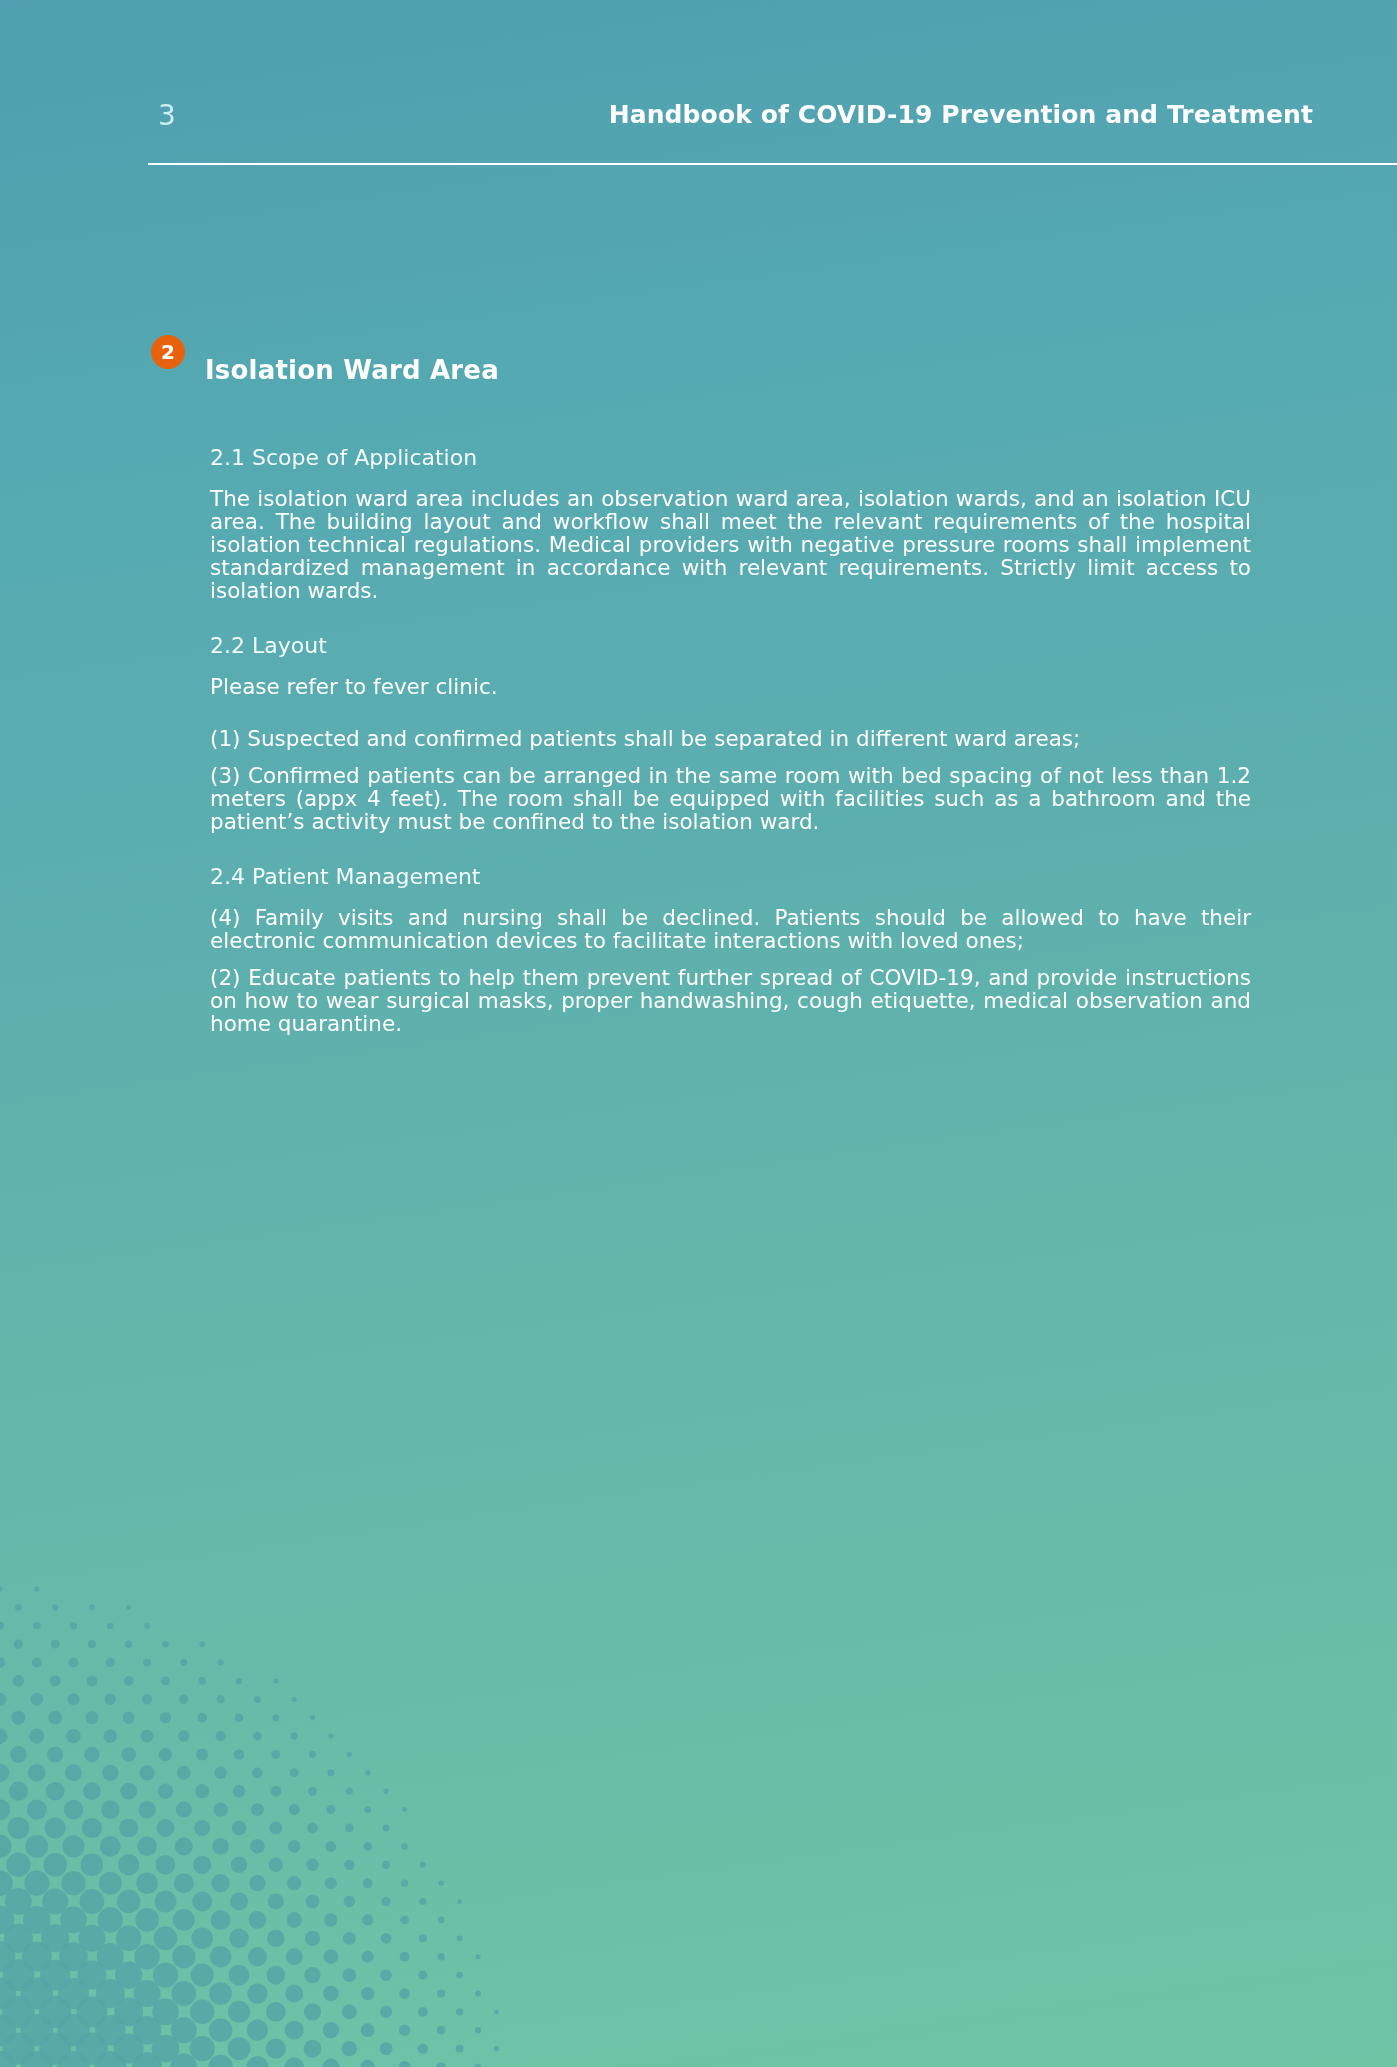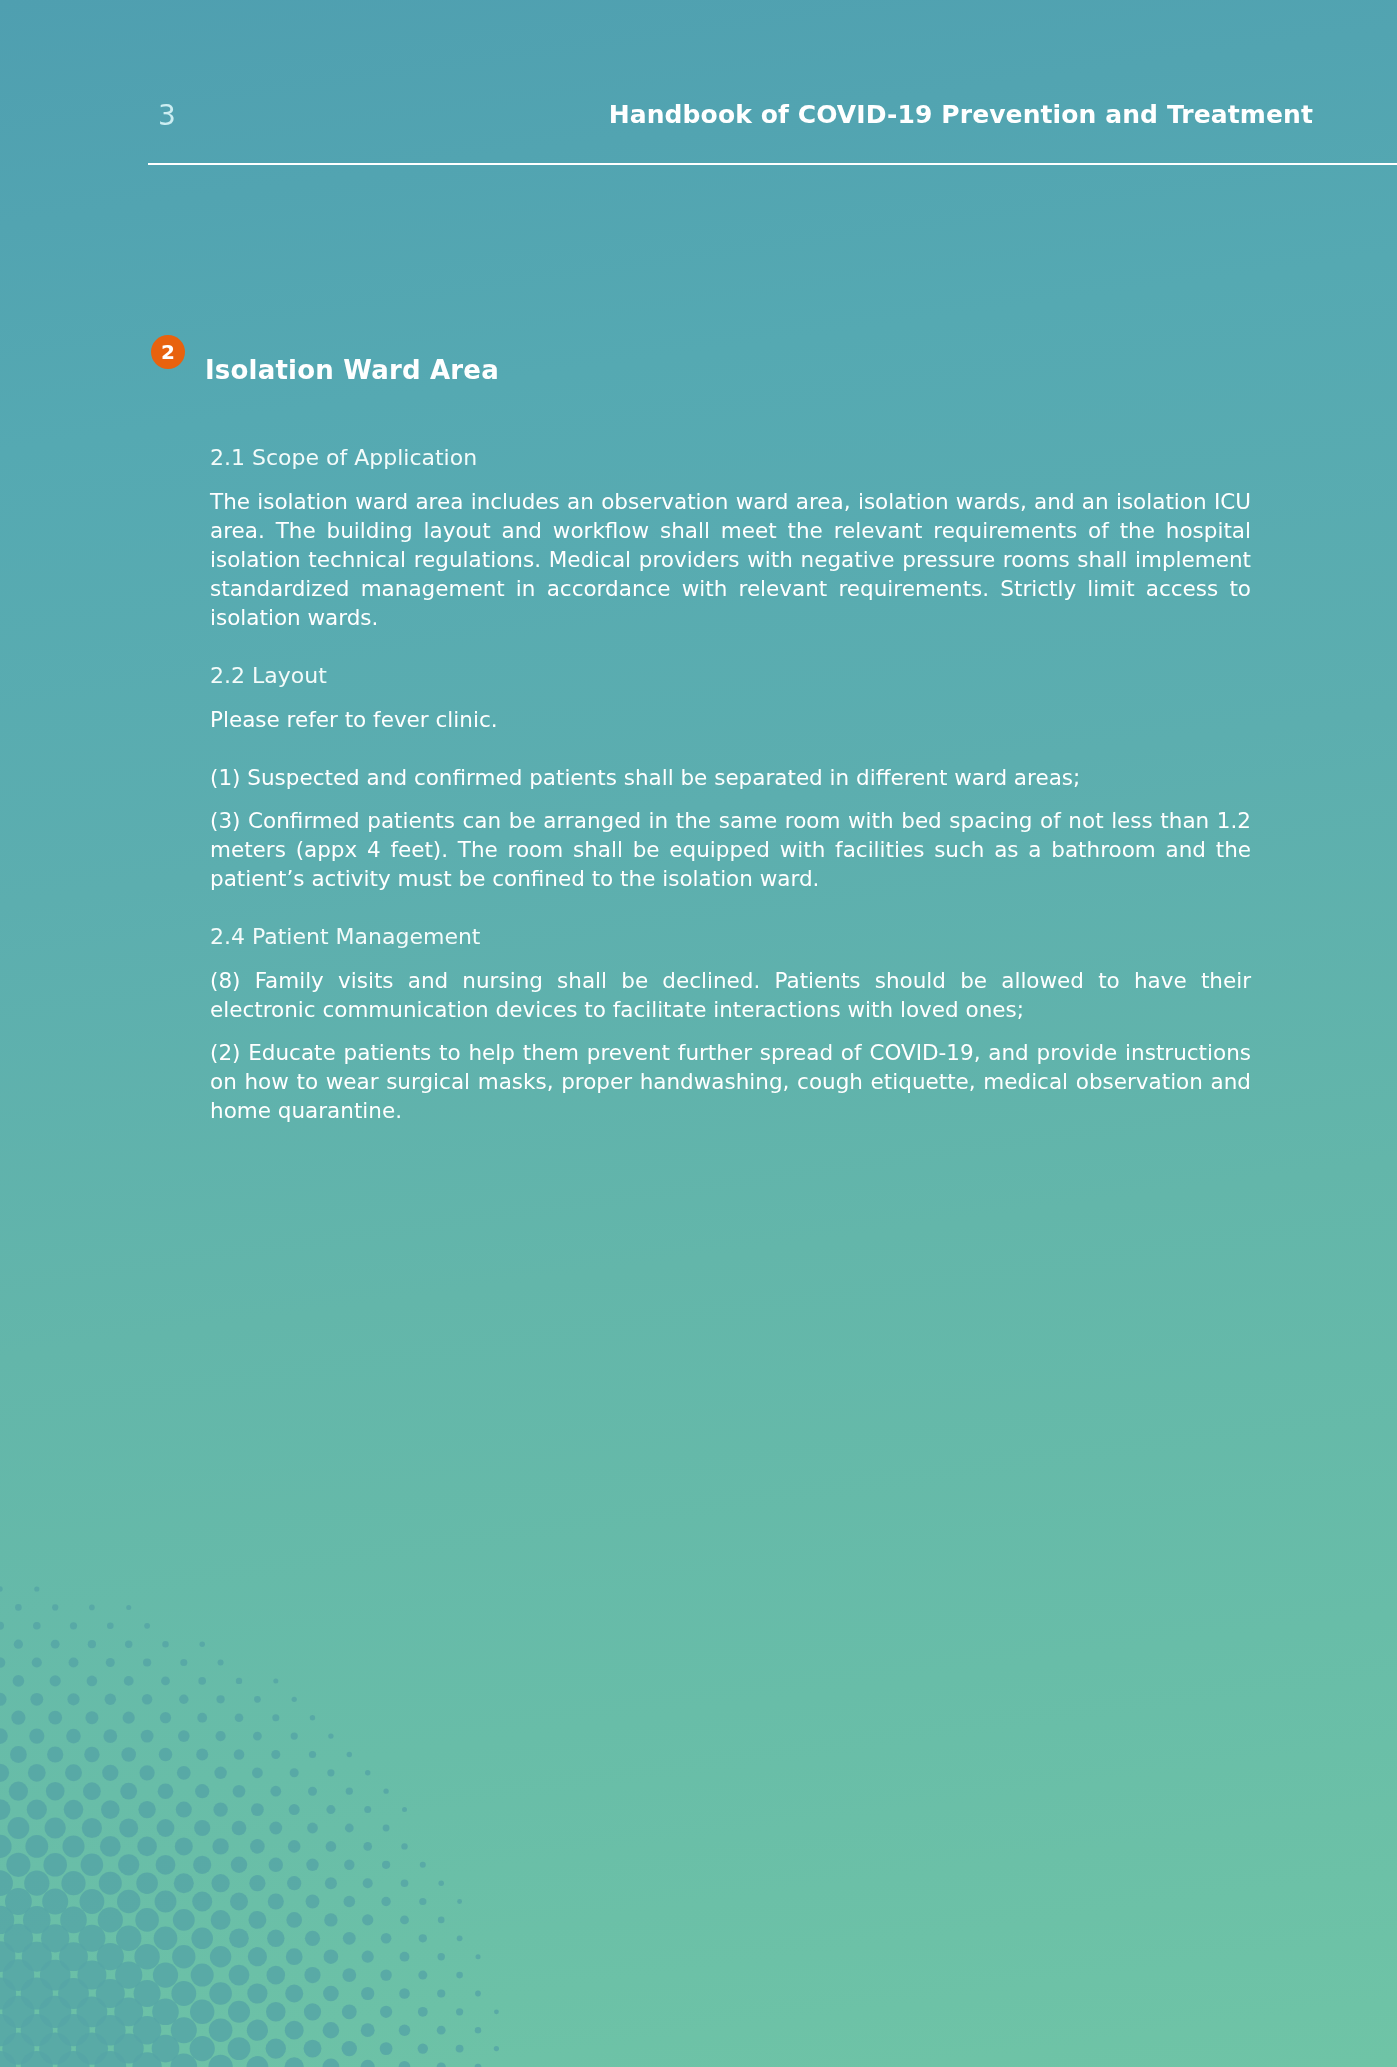--- a/index.html
+++ b/index.html
@@ -83,21 +83,21 @@
     }
     .subhead {
       font-size: 22px;
       line-height: 30px;
       color: #f3fbfa;
       margin: 0 0 14px 0;
       font-weight: normal;
     }
     .para {
       font-size: 21.5px;
-      line-height: 29px;
+      line-height: 23px;
       text-align: justify;
       color: #ffffff;
       margin: 0 0 14px 0;
     }
     .section-block { margin-bottom: 29px; }
     .section-block:last-child { margin-bottom: 0; }
   </style>
 </head>
 <body>
 
@@ -409,16 +409,16 @@
   <div class="section-block">
     <div class="subhead">2.2 Layout</div>
     <p class="para">Please refer to fever clinic.</p>
   </div>
   <div class="section-block">
     <p class="para">(1) Suspected and confirmed patients shall be separated in different ward areas;</p>
     <p class="para">(3)  Confirmed patients can be arranged in the same room with bed spacing of not less than 1.2 meters (appx 4 feet). The room shall be equipped with facilities such as a bathroom and the patient’s activity must be confined to the isolation ward.</p>
   </div>
   <div class="section-block">
     <div class="subhead">2.4 Patient Management</div>
-    <p class="para">(8) Family visits and nursing shall be declined. Patients should be allowed to have their electronic communication devices to facilitate interactions with loved ones;</p>
+    <p class="para">(4) Family visits and nursing shall be declined. Patients should be allowed to have their electronic communication devices to facilitate interactions with loved ones;</p>
     <p class="para">(2) Educate patients to help them prevent further spread of COVID-19, and provide instructions on how to wear surgical masks, proper handwashing, cough etiquette, medical observation and home quarantine.</p>
   </div>
 </div>
 
 </body></html>

